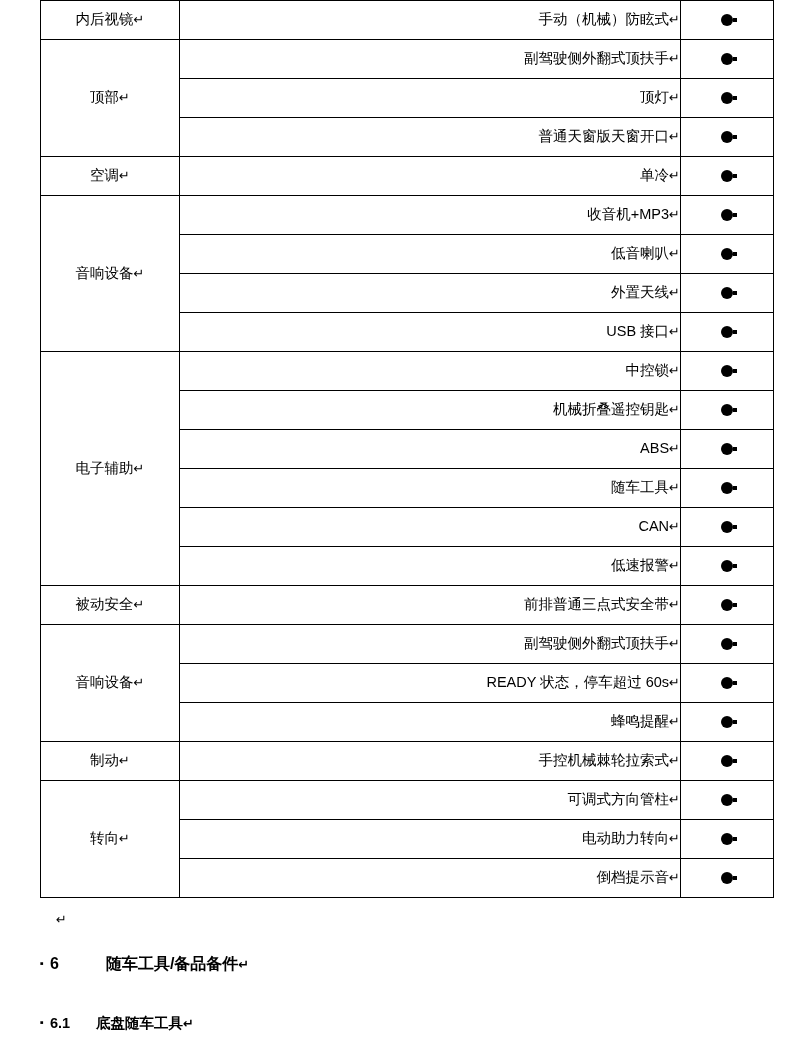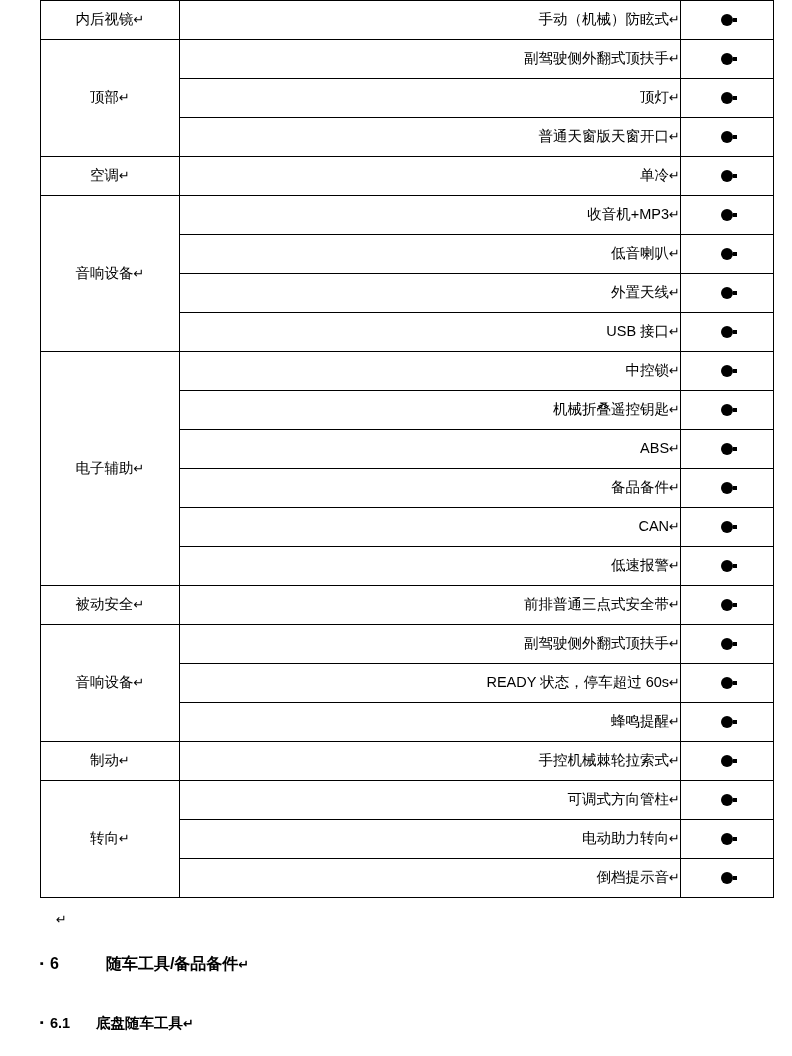--- a/index.html
+++ b/index.html
@@ -163,21 +163,21 @@
         </tr>
         <tr>
           <td class="item"><span>机械折叠遥控钥匙</span><span class="pilcrow">↵</span></td>
           <td class="mark"><span class="dot"></span></td>
         </tr>
         <tr>
           <td class="item"><span>ABS</span><span class="pilcrow">↵</span></td>
           <td class="mark"><span class="dot"></span></td>
         </tr>
         <tr>
-          <td class="item"><span>备品备件</span><span class="pilcrow">↵</span></td>
+          <td class="item"><span>随车工具</span><span class="pilcrow">↵</span></td>
           <td class="mark"><span class="dot"></span></td>
         </tr>
         <tr>
           <td class="item"><span>CAN</span><span class="pilcrow">↵</span></td>
           <td class="mark"><span class="dot"></span></td>
         </tr>
         <tr>
           <td class="item"><span>低速报警</span><span class="pilcrow">↵</span></td>
           <td class="mark"><span class="dot"></span></td>
         </tr>

